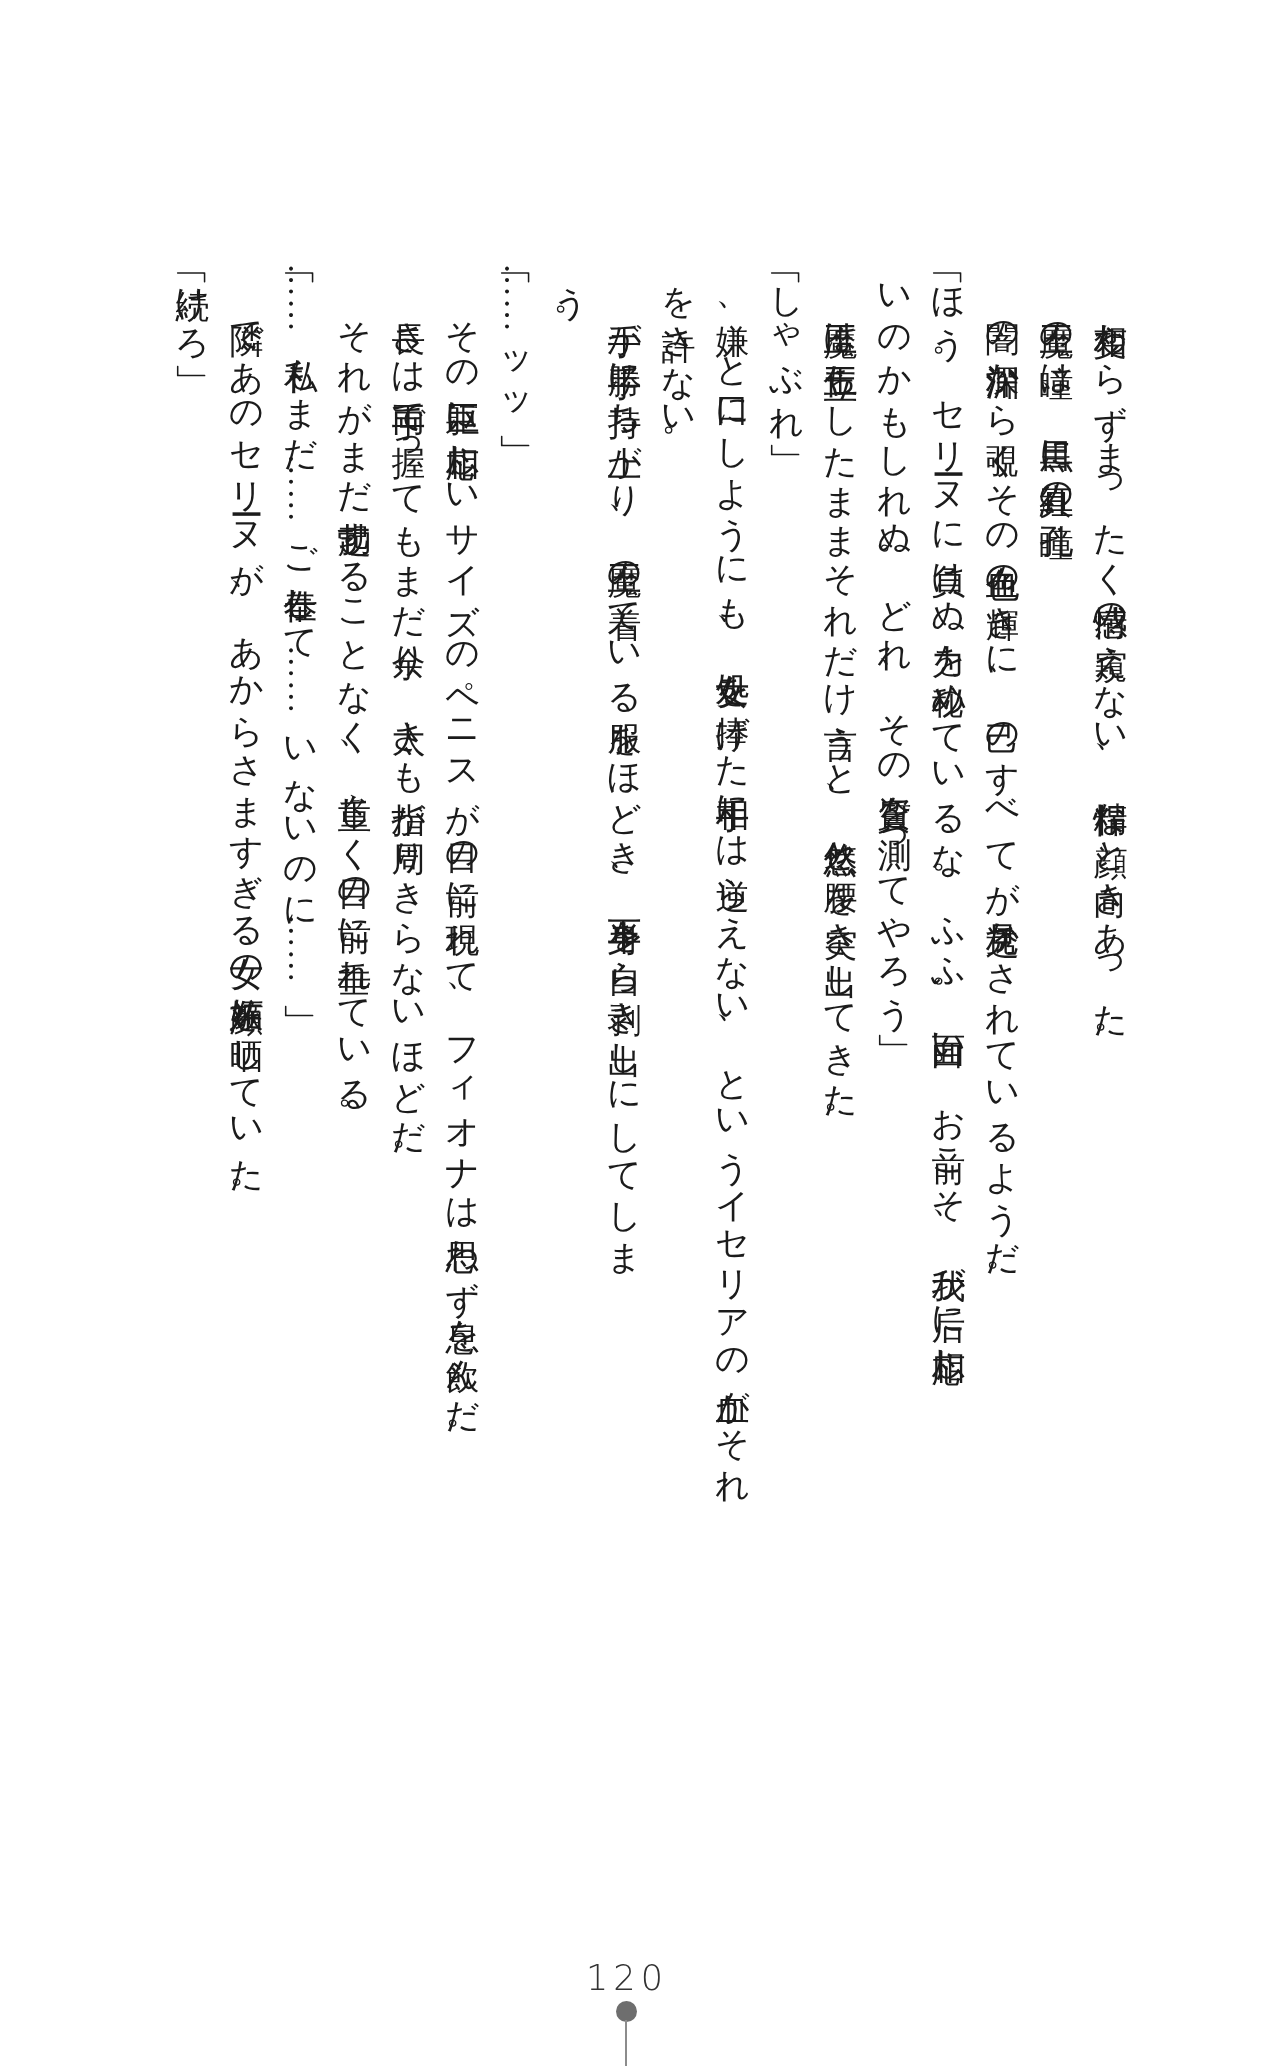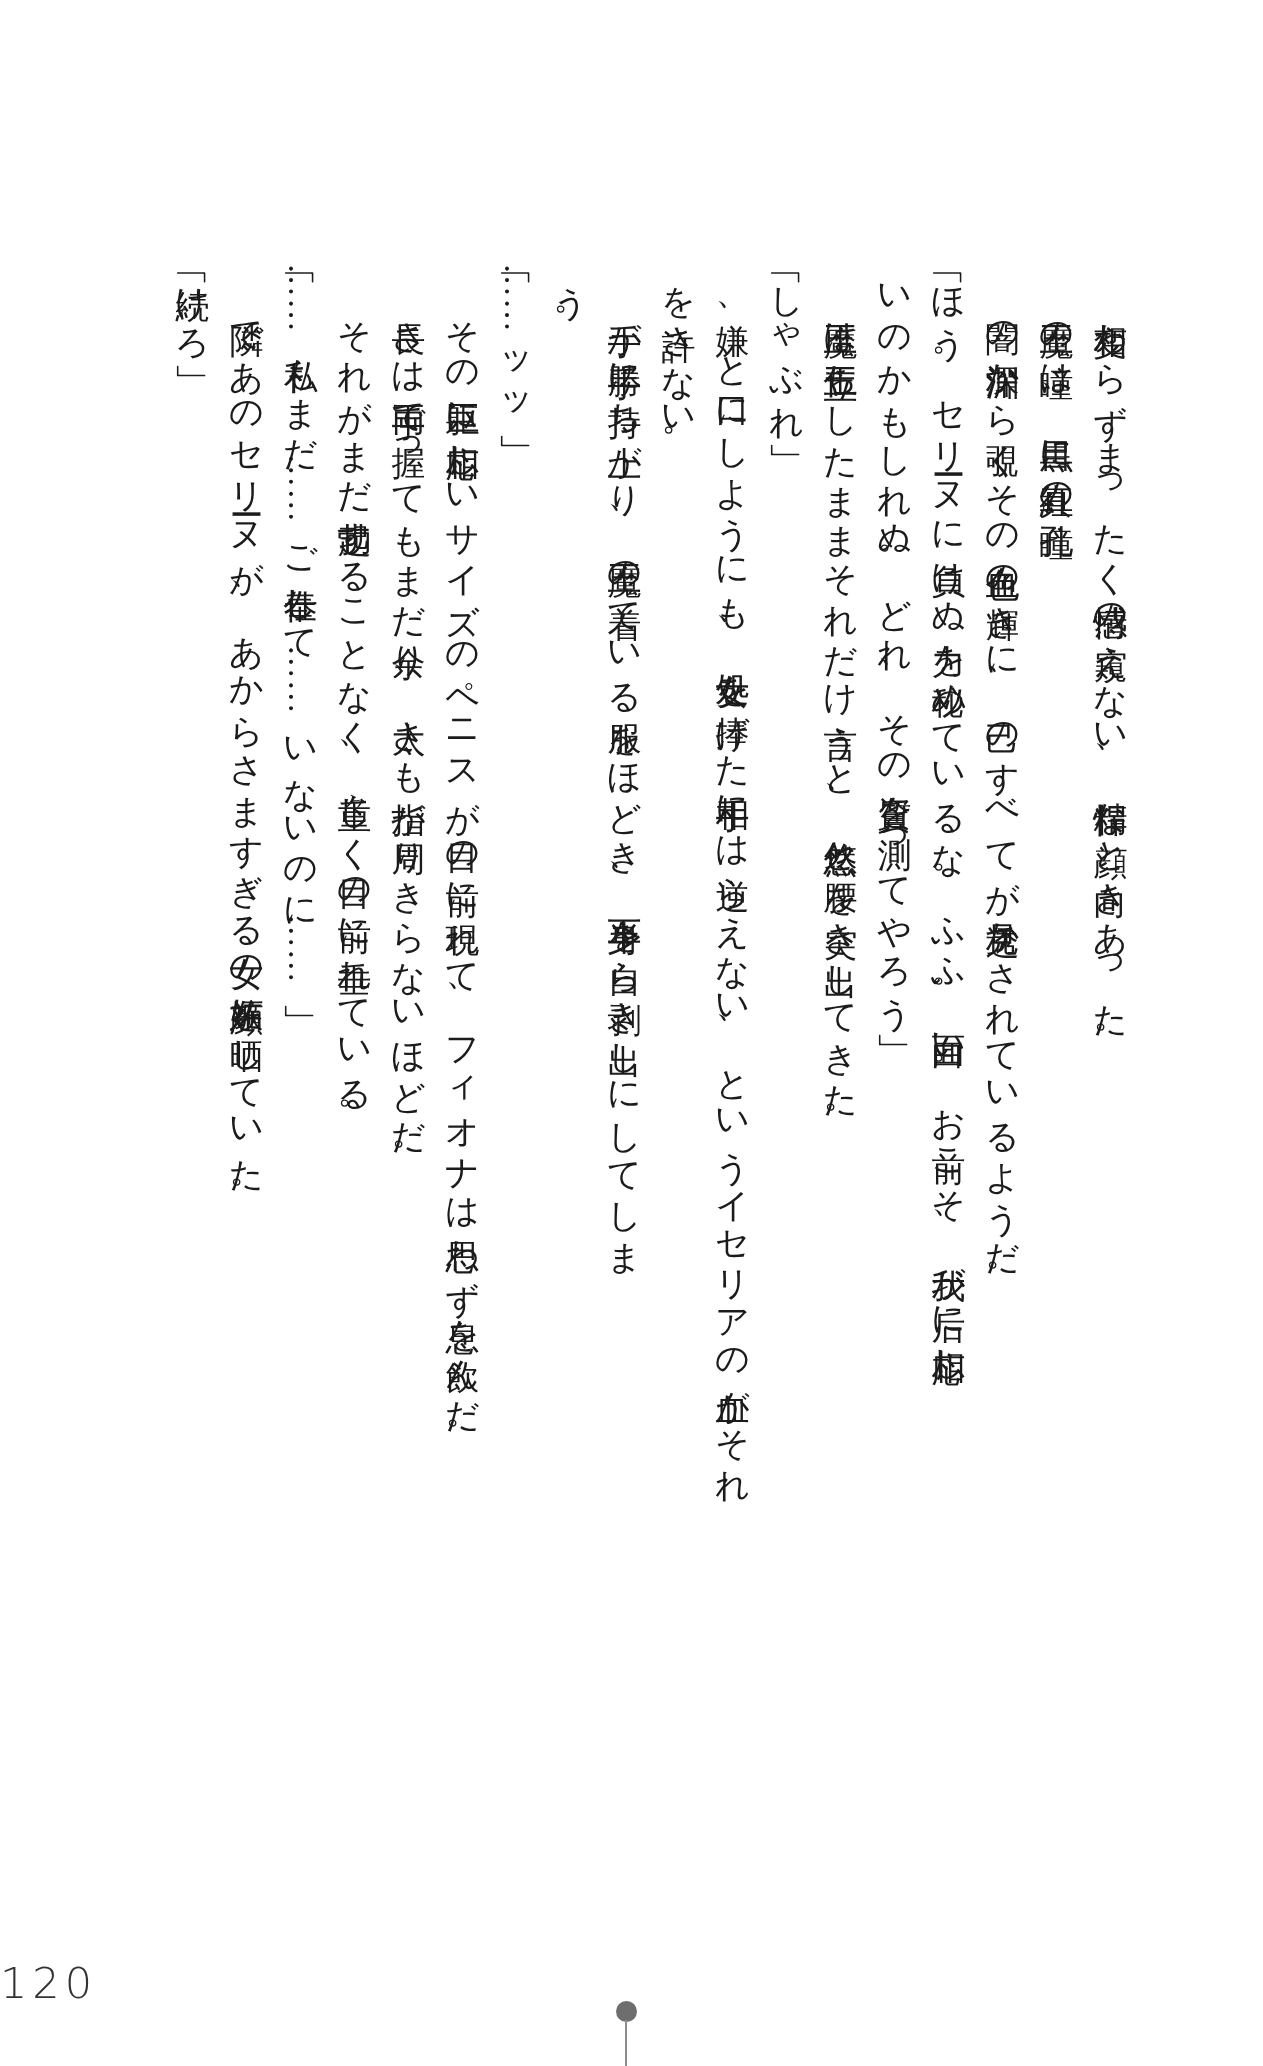--- a/index.html
+++ b/index.html
@@ -34,23 +34,24 @@
   }
   .text-block p.indent {
     text-indent: 35px;      
   }
   
   .page-number {
     position: absolute;
     top: 1958px;
     left: 0;
     width: 1254px;
+    text-align: center;
     font-family: "DejaVu Sans", "Liberation Sans", sans-serif;
     font-weight: 200;
-    font-size: 43px;
+    font-size: 35px;
     letter-spacing: 5px;
     color: var(--pagenum-color, #333333);
   }
   .ornament-circle {
     position: absolute;
     left: 616px;
     top: 2001px;
     width: 21px;
     height: 21px;
     border-radius: 50%;

